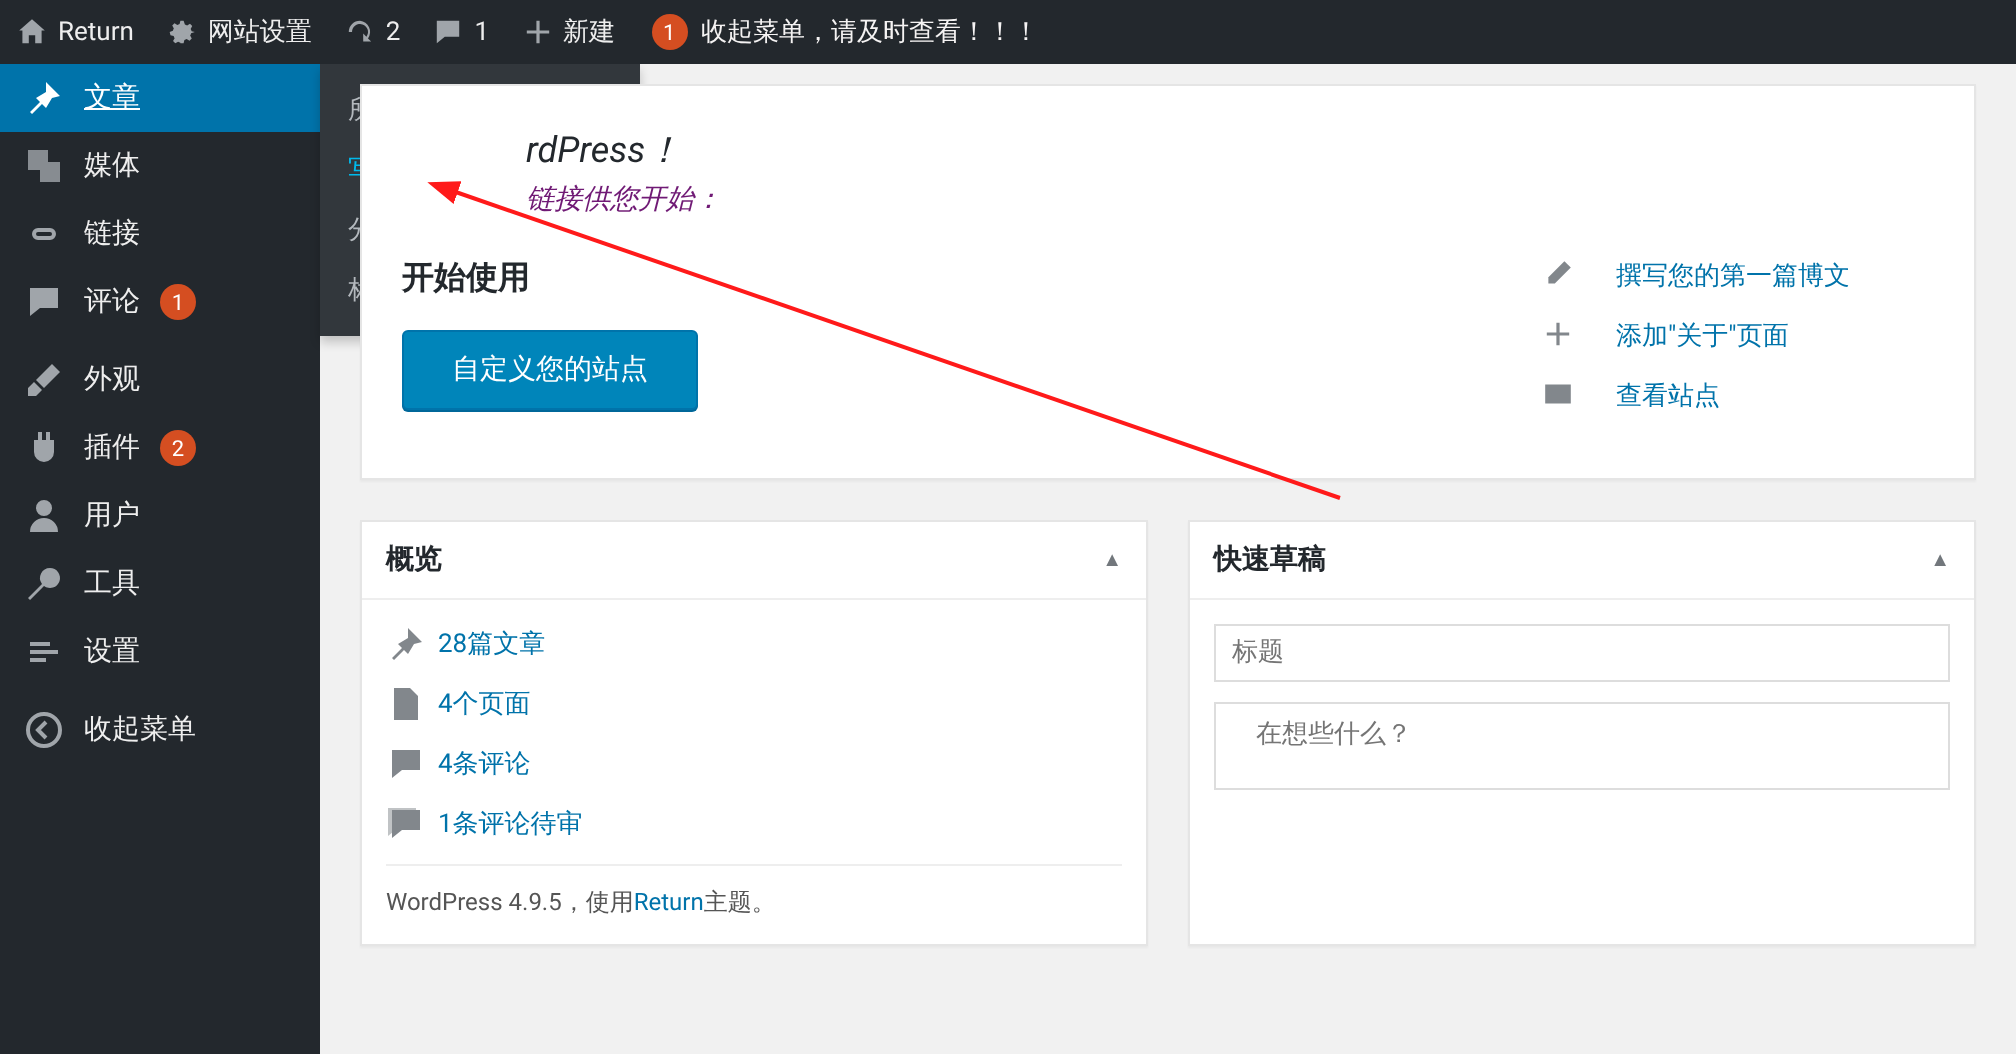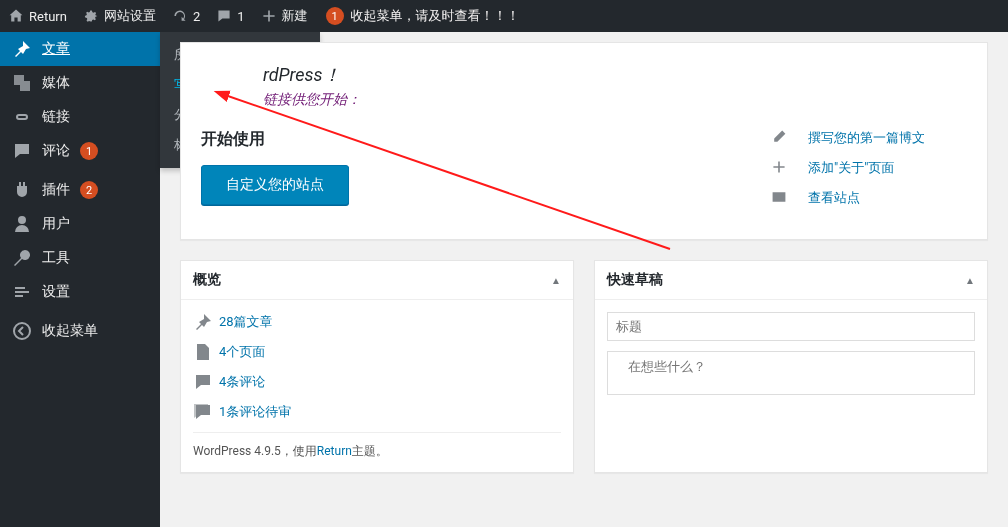--- a/index.html
+++ b/index.html
@@ -133,20 +133,28 @@
           <path d="M3 3h14v10H8l-5 4z"></path>
         </svg>
       </span>
     <span>评论</span>
     <span class="side-badge">1</span>
   </div>
   <div class="side-sep"></div>
   <div class="side-item">
     <span class="side-ico">
         <svg width="20" height="20" viewBox="0 0 20 20">
+          <path d="M14 2l4 4-8 8-4-4zM5 11l4 4-3 3H2v-4z"></path>
+        </svg>
+      </span>
+    <span>外观</span>
+  </div>
+  <div class="side-item">
+    <span class="side-ico">
+        <svg width="20" height="20" viewBox="0 0 20 20">
           <path d="M7 2v4H5v6a5 5 0 0010 0V6h-2V2h-2v4H9V2z"></path>
         </svg>
       </span>
     <span>插件</span>
     <span class="side-badge">2</span>
   </div>
   <div class="side-item">
     <span class="side-ico">
         <svg width="20" height="20" viewBox="0 0 20 20">
           <path d="M10 10a4 4 0 100-8 4 4 0 000 8zm-7 8a7 7 0 0114 0z"></path>

